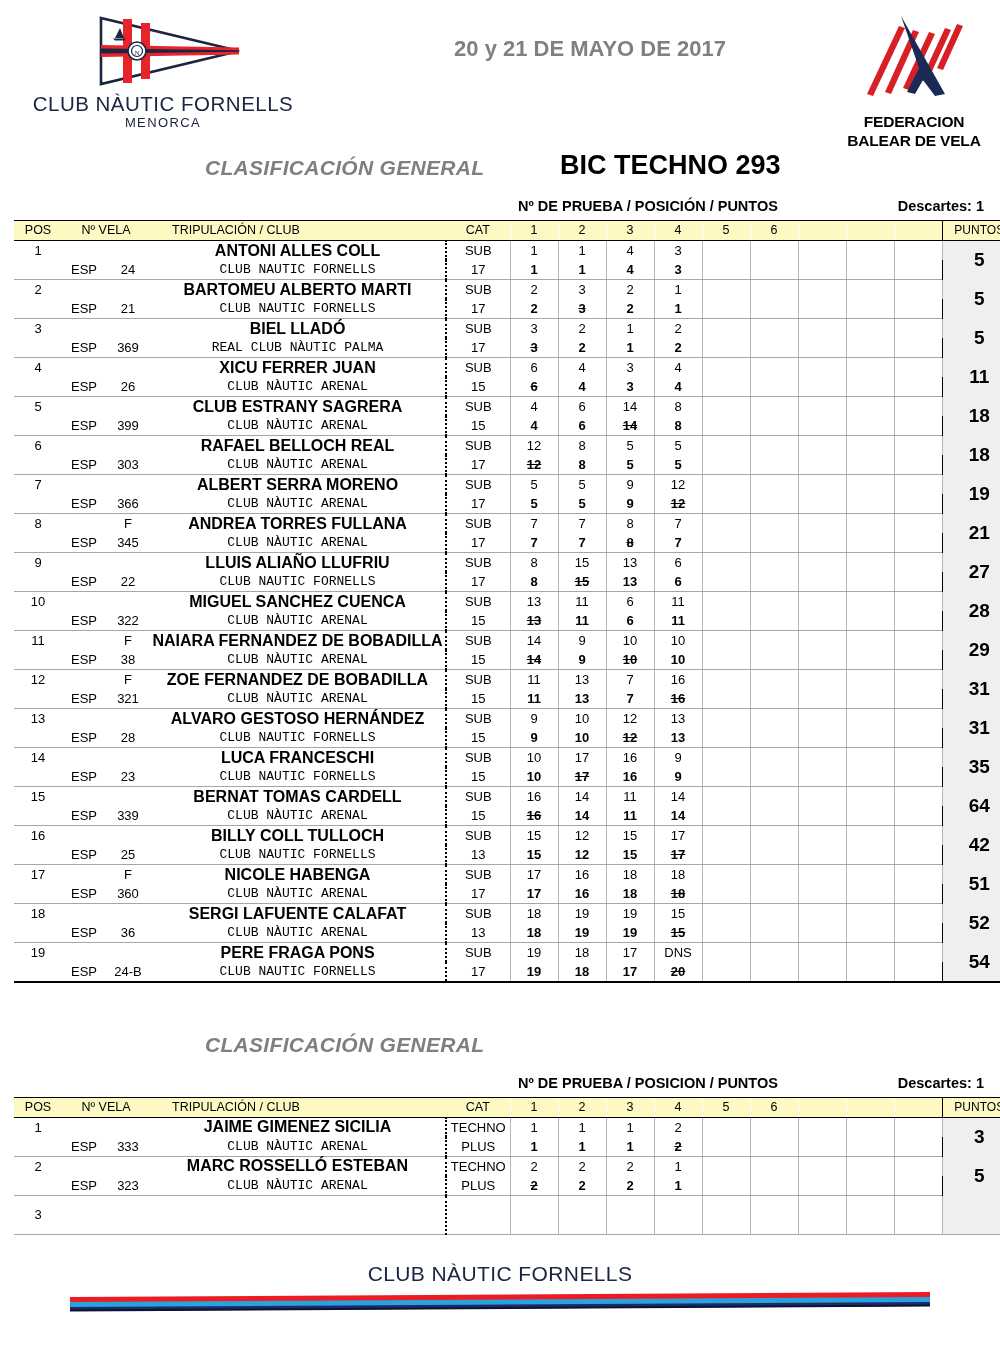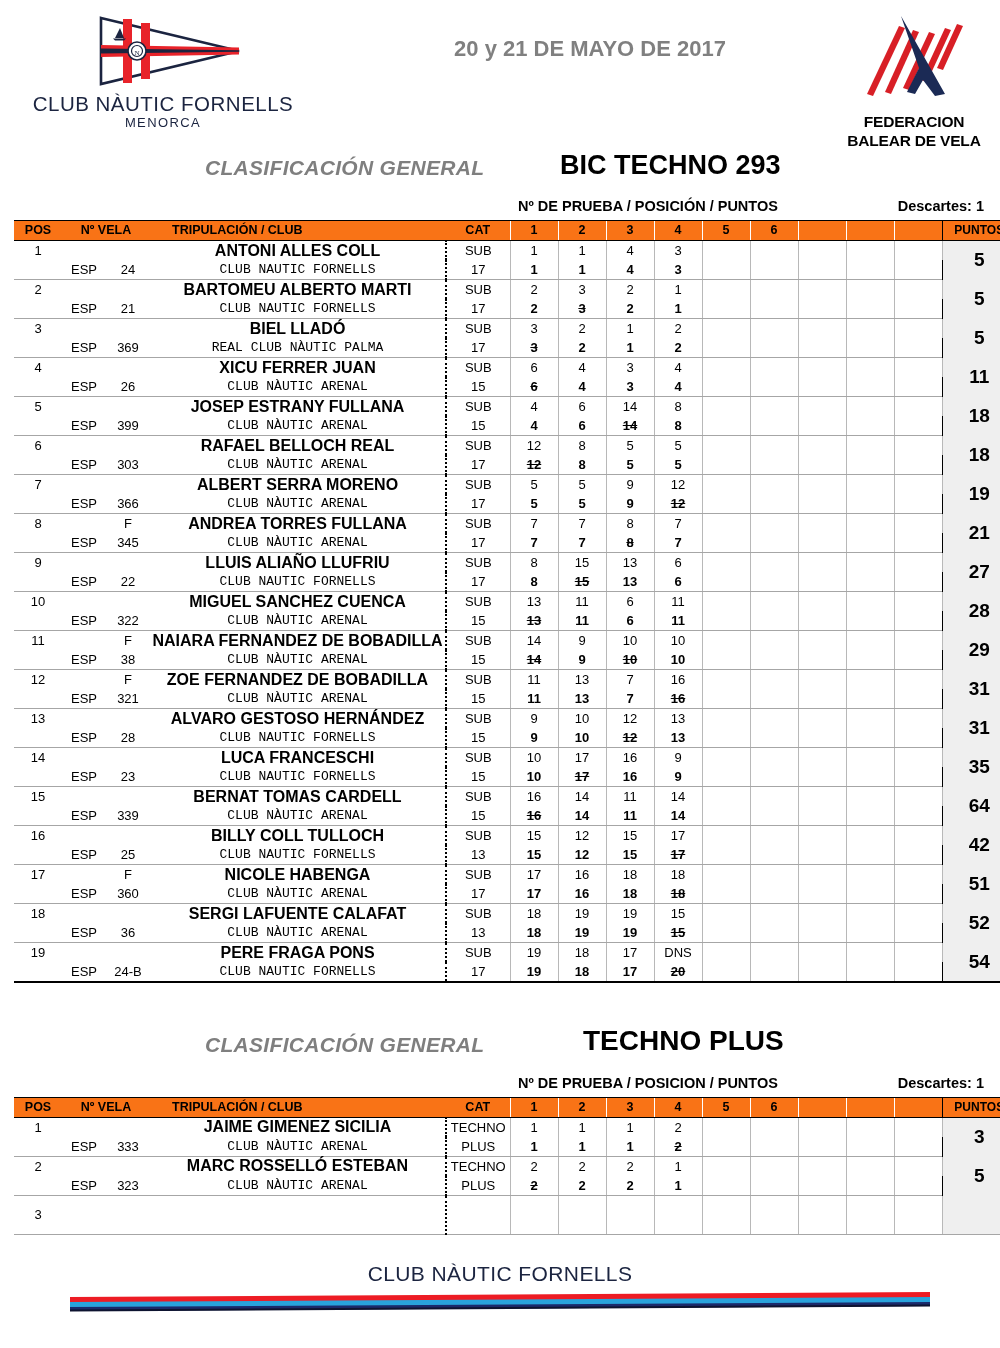--- a/index.html
+++ b/index.html
@@ -81,22 +81,22 @@
     width: 972px; border-collapse: collapse;
     table-layout: fixed;
   }
   table.results td, table.results th {
     padding: 0; font-weight: normal; text-align: center;
     vertical-align: middle;
   }
 
   
   tr.hdr td {
-    background: #f97316;
-    font-size: 12.5px; font-weight: bold; color: #000;
+    background: #fef9c3;
+    font-size: 12.5px; font-weight: normal; color: #000;
     height: 19px; line-height: 19px;
     border-top: 1.6px solid #000;
     border-bottom: 1.6px solid #000;
   }
   tr.hdr td.hdr-name { text-align: left; padding-left: 22px; }
   tr.hdr td.hdr-cat  { border-left: none; }
   tr.hdr td.race     { border-left: 1px solid #ffffff; }
   tr.hdr td.hdr-pts  { border-left: 1.6px solid #000; font-size: 12px; }
 
   
@@ -346,21 +346,21 @@
           <td class="race"><span></span></td>
           <td class="race"><span></span></td>
           <td class="race"><span></span></td>
           <td class="race"><span></span></td>
           <td class="race"><span></span></td>
         </tr>
         <tr class="r-top">
           <td class="c-pos"><span>5</span></td>
           <td class="c-nat"><span></span></td>
           <td class="c-num"><span></span></td>
-          <td class="c-name"><span>JOSEP ESTRANY FULLANA</span></td>
+          <td class="c-name"><span>CLUB ESTRANY SAGRERA</span></td>
           <td class="c-cat"><span>SUB</span></td>
           <td class="race"><span>4</span></td>
           <td class="race"><span>6</span></td>
           <td class="race"><span>14</span></td>
           <td class="race"><span>8</span></td>
           <td class="race"><span></span></td>
           <td class="race"><span></span></td>
           <td class="race"><span></span></td>
           <td class="race"><span></span></td>
           <td class="race"><span></span></td>
@@ -845,21 +845,20 @@
           <td class="race"><span></span></td>
         </tr>
       </tbody>
   </table>
 </div>
 
 <div class="gap-lg"></div>
 
 <div class="section-titles section-titles2">
   <div class="clasif">CLASIFICACIÓN GENERAL</div>
-  <div class="class-name">TECHNO PLUS</div>
 </div>
 
 <div class="table-wrap">
   <div class="supra">
     <span class="lbl prueba">Nº DE PRUEBA / POSICION / PUNTOS</span>
     <span class="lbl descartes">Descartes: 1</span>
   </div>
   <table class="results">
     <tbody id="tbody-1">
         <tr class="hdr">

